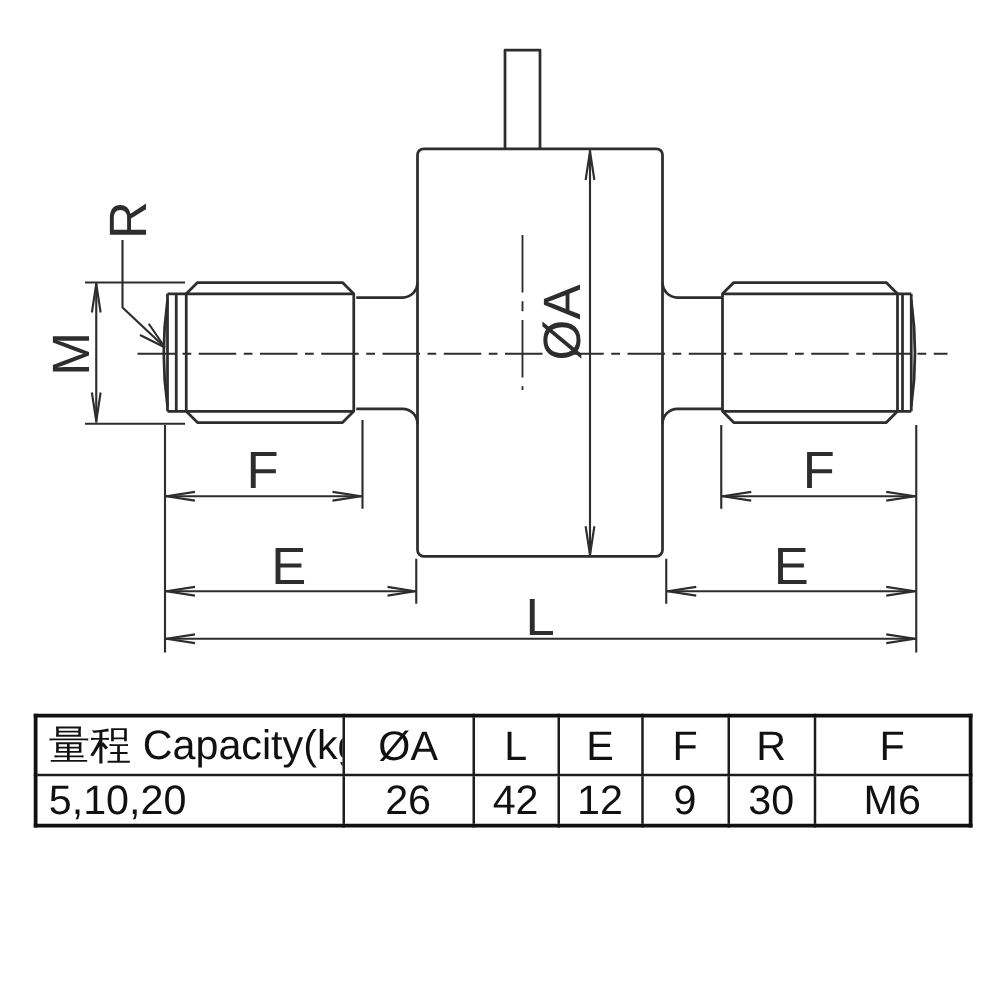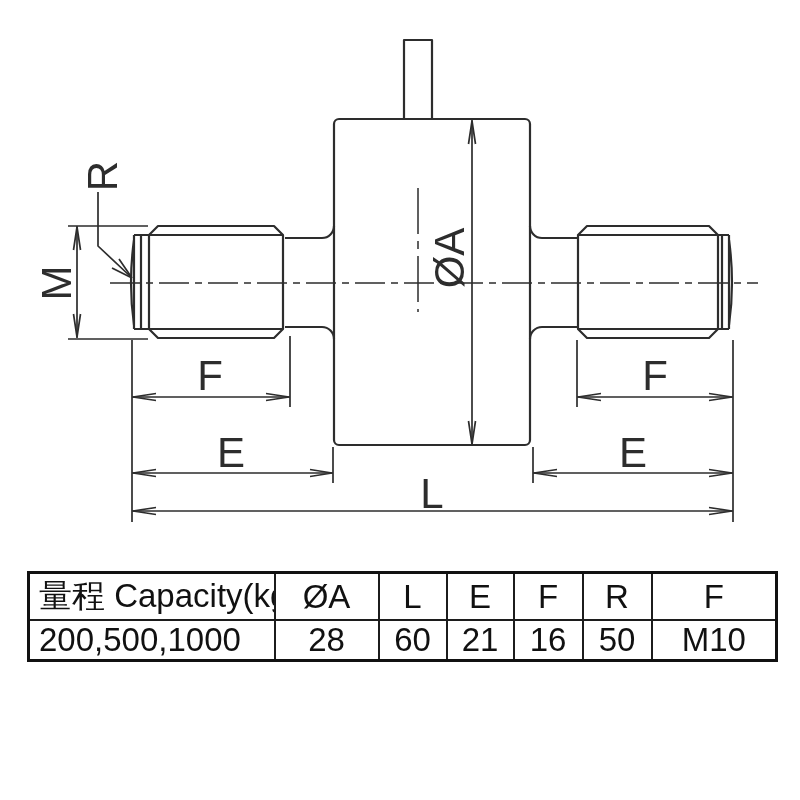--- a/index.html
+++ b/index.html
@@ -124,25 +124,25 @@
         <tr>
           <th class="cap">量程 Capacity(kg)</th>
           <th>ØA</th>
           <th>L</th>
           <th>E</th>
           <th>F</th>
           <th>R</th>
           <th>F</th>
         </tr>
         <tr>
-          <td class="cap">200,500,1000</td>
-          <td>28</td>
-          <td>60</td>
-          <td>21</td>
-          <td>16</td>
-          <td>50</td>
-          <td>M10</td>
+          <td class="cap">5,10,20</td>
+          <td>26</td>
+          <td>42</td>
+          <td>12</td>
+          <td>9</td>
+          <td>30</td>
+          <td>M6</td>
         </tr>
       </tbody>
     </table>
   </div>
 
 </div>
 
 </body></html>

